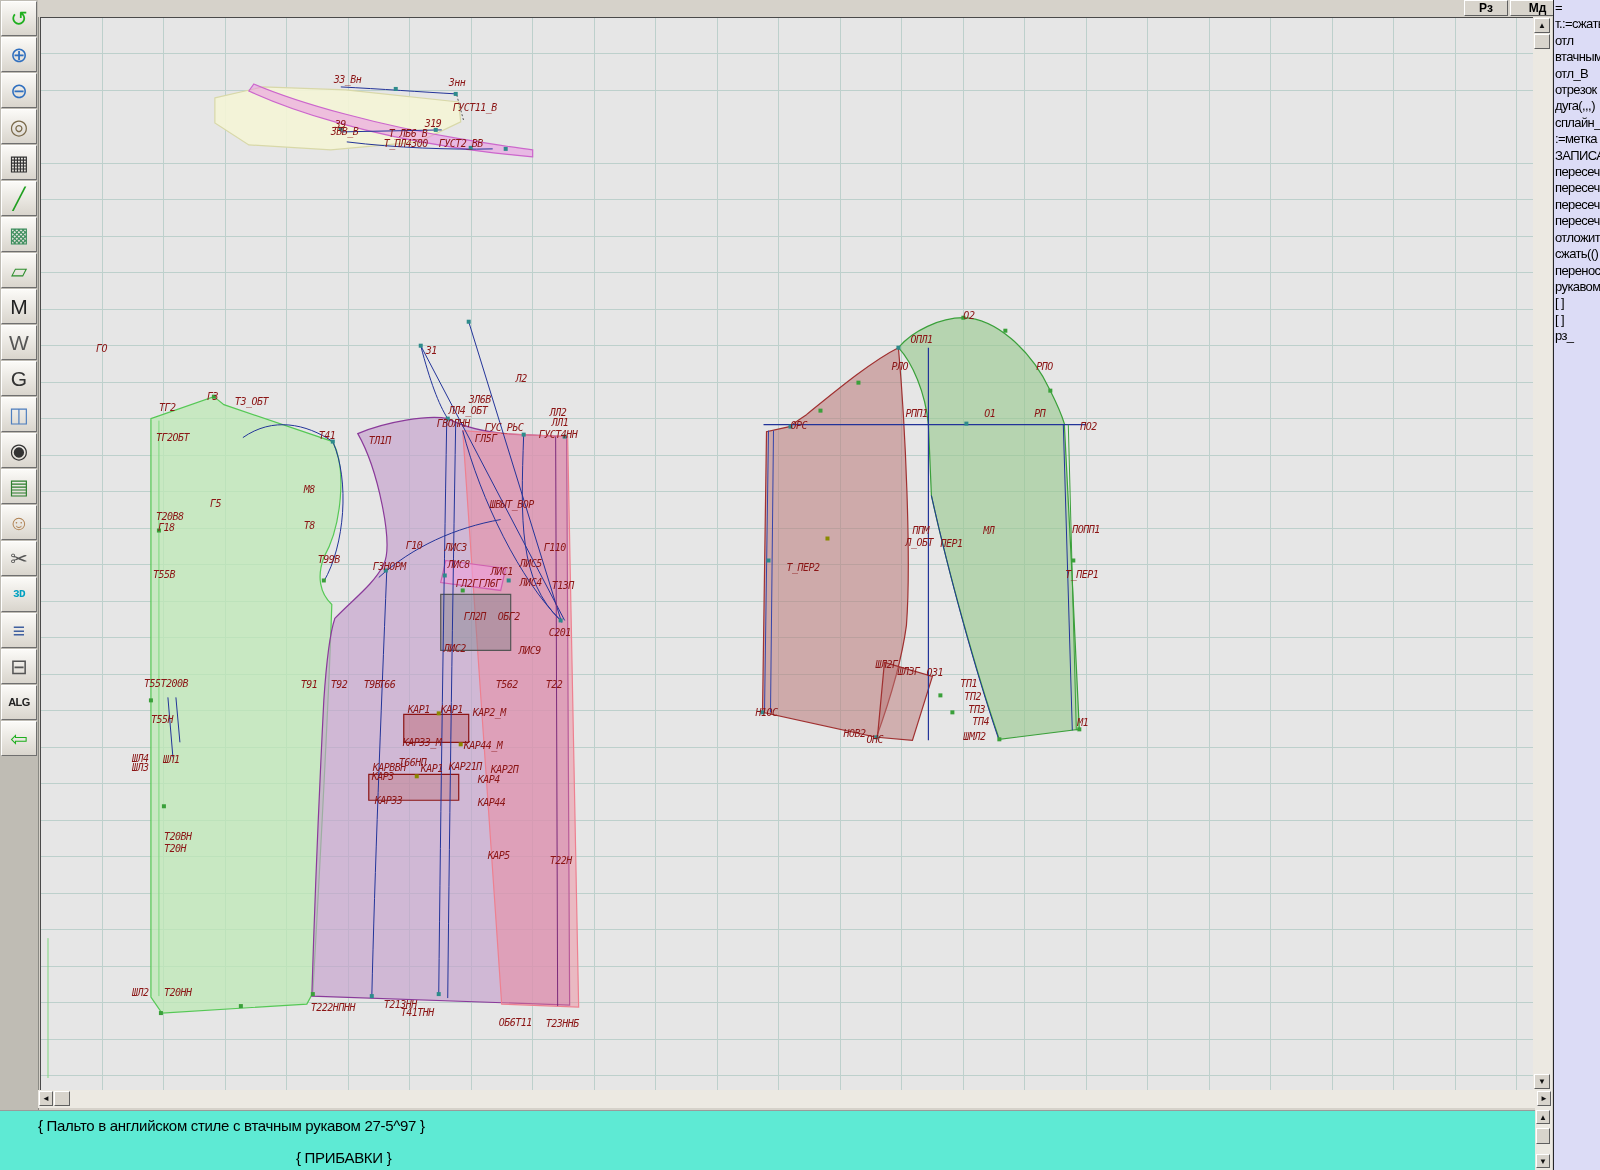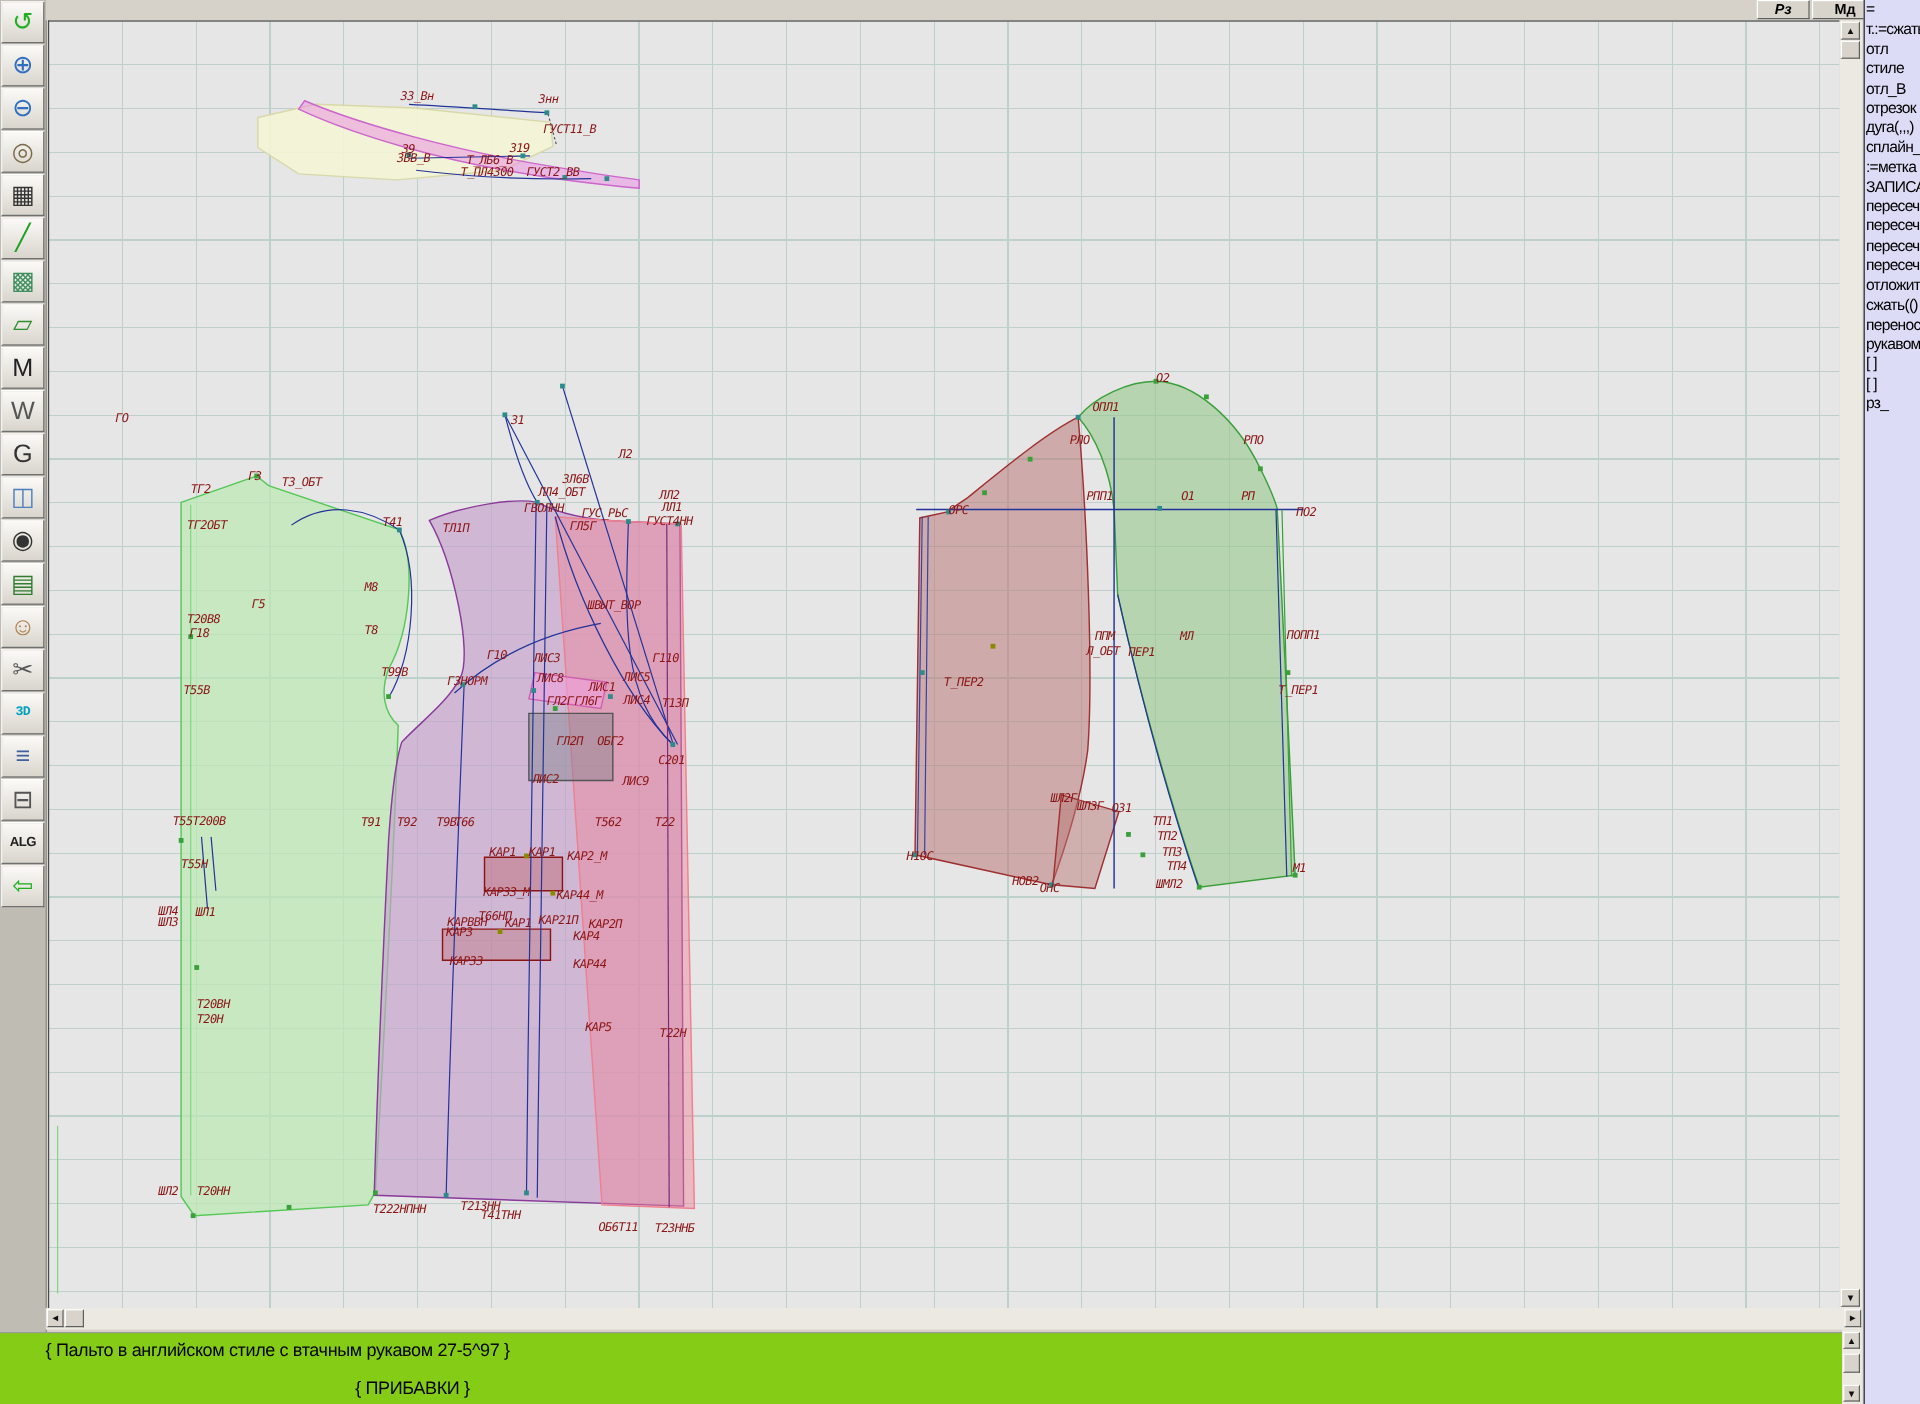--- a/index.html
+++ b/index.html
@@ -31,21 +31,21 @@
   
   .sb{position:absolute;background:#ece9e2;}
   .sbtn{position:absolute;background:#d8d4cc;border:1px solid;
         border-color:#ffffff #5f5f5f #5f5f5f #ffffff;box-sizing:border-box;
         font-size:8px;color:#111;display:flex;align-items:center;justify-content:center;
         cursor:pointer;}
   .sthumb{position:absolute;background:#d8d4cc;border:1px solid;
         border-color:#ffffff #5f5f5f #5f5f5f #ffffff;box-sizing:border-box;cursor:pointer;}
   
   #console{position:absolute;left:0;top:1110px;width:1535px;height:60px;
-           background:#84cc16;border-top:1px solid #9a9a9a;
+           background:#5eead4;border-top:1px solid #9a9a9a;
            font-family:"Liberation Sans",sans-serif;color:#000;}
   #console-line1{position:absolute;left:38px;top:6px;font-size:15px;letter-spacing:-0.3px;}
   #console-line2{position:absolute;left:272px;top:38px;font-size:15px;letter-spacing:-0.3px;margin-left:24px;}
   
   #rightpanel{position:absolute;left:1553px;top:0;width:47px;height:1170px;
               background:#dcdcf6;border-left:1px solid #26262a;box-sizing:border-box;
               overflow:hidden;}
   .rp-line{font-size:13px;line-height:16.4px;color:#000;white-space:nowrap;
            letter-spacing:-0.6px;padding-left:1px;overflow:hidden;}
 </style>
@@ -112,21 +112,21 @@
     </div>
     <div class="tbtn">
       <span class="txtglyph" style="color: rgb(34, 34, 34);">ALG</span>
     </div>
     <div class="tbtn">
       <span style="color: rgb(31, 175, 31);">⇦</span>
     </div>
   </div>
 
 <div id="topstrip">
-  <div class="topbtn" style="left:1426px;width:44px;font-style:italic;">Рз</div>
+  <div class="topbtn" style="left:1426px;width:44px;">Рз</div>
   <div class="topbtn" style="left:1472px;width:55px;">Мд</div>
 </div>
 
 <div id="canvas">
   <svg id="csvg" viewBox="40 17 1493 1073" preserveAspectRatio="none">
       <path d="M214,97 L262,86 L345,89 L458,101 L460,121 L418,141 L330,149 L248,144 L214,122 Z" fill="rgba(244,244,214,0.9)" stroke="#d8d8a8" stroke-width="1.2"></path>
       <path d="M253,83 C300,103 380,125 460,138 C490,143 515,147 532,149 L532,156 C510,154 480,151 450,146 C370,134 295,112 248,90 Z" fill="rgba(233,140,226,0.5)" stroke="#cc66cc" stroke-width="1.2"></path>
       <path d="M150,418 L213,396 L223,404 L332,441 C346,468 341,525 323,557 C316,576 319,593 331,604 C328,700 320,850 312,993 L306,1004 L161,1013 L150,997 Z" fill="rgba(190,232,182,0.75)" stroke="#55c855" stroke-width="1.2"></path>
       <path d="M357,433 C385,421 428,414 447,418 C468,429 495,433 520,434 L566,436 L569,1005 L311,996 C313,930 318,800 323,700 C326,655 330,630 334,618 C352,599 372,585 383,564 C393,543 377,468 357,433 Z" fill="rgba(196,160,205,0.65)" stroke="#8a3a9a" stroke-width="1.2"></path>
       <path d="M462,430 C500,433 540,435 567,436 L578,1007 L501,1004 Z" fill="rgba(240,130,150,0.45)" stroke="#ee8090" stroke-width="1.2"></path>
@@ -348,21 +348,21 @@
 <div class="sb" style="left:1535px;top:1108px;width:17px;height:62px;">
   <div class="sbtn" style="left:1px;top:2px;width:14px;height:14px;">▲</div>
   <div class="sthumb" style="left:1px;top:20px;width:14px;height:16px;"></div>
   <div class="sbtn" style="left:1px;bottom:2px;width:14px;height:14px;">▼</div>
 </div>
 
 <div id="rightpanel">
     <div class="rp-line">=</div>
     <div class="rp-line">т.:=сжать</div>
     <div class="rp-line">отл</div>
-    <div class="rp-line">стиле</div>
+    <div class="rp-line">втачным</div>
     <div class="rp-line">отл_В</div>
     <div class="rp-line">отрезок</div>
     <div class="rp-line">дуга(,,,)</div>
     <div class="rp-line">сплайн_</div>
     <div class="rp-line">:=метка</div>
     <div class="rp-line">ЗАПИСА</div>
     <div class="rp-line">пересеч</div>
     <div class="rp-line">пересеч</div>
     <div class="rp-line">пересеч</div>
     <div class="rp-line">пересеч</div>

